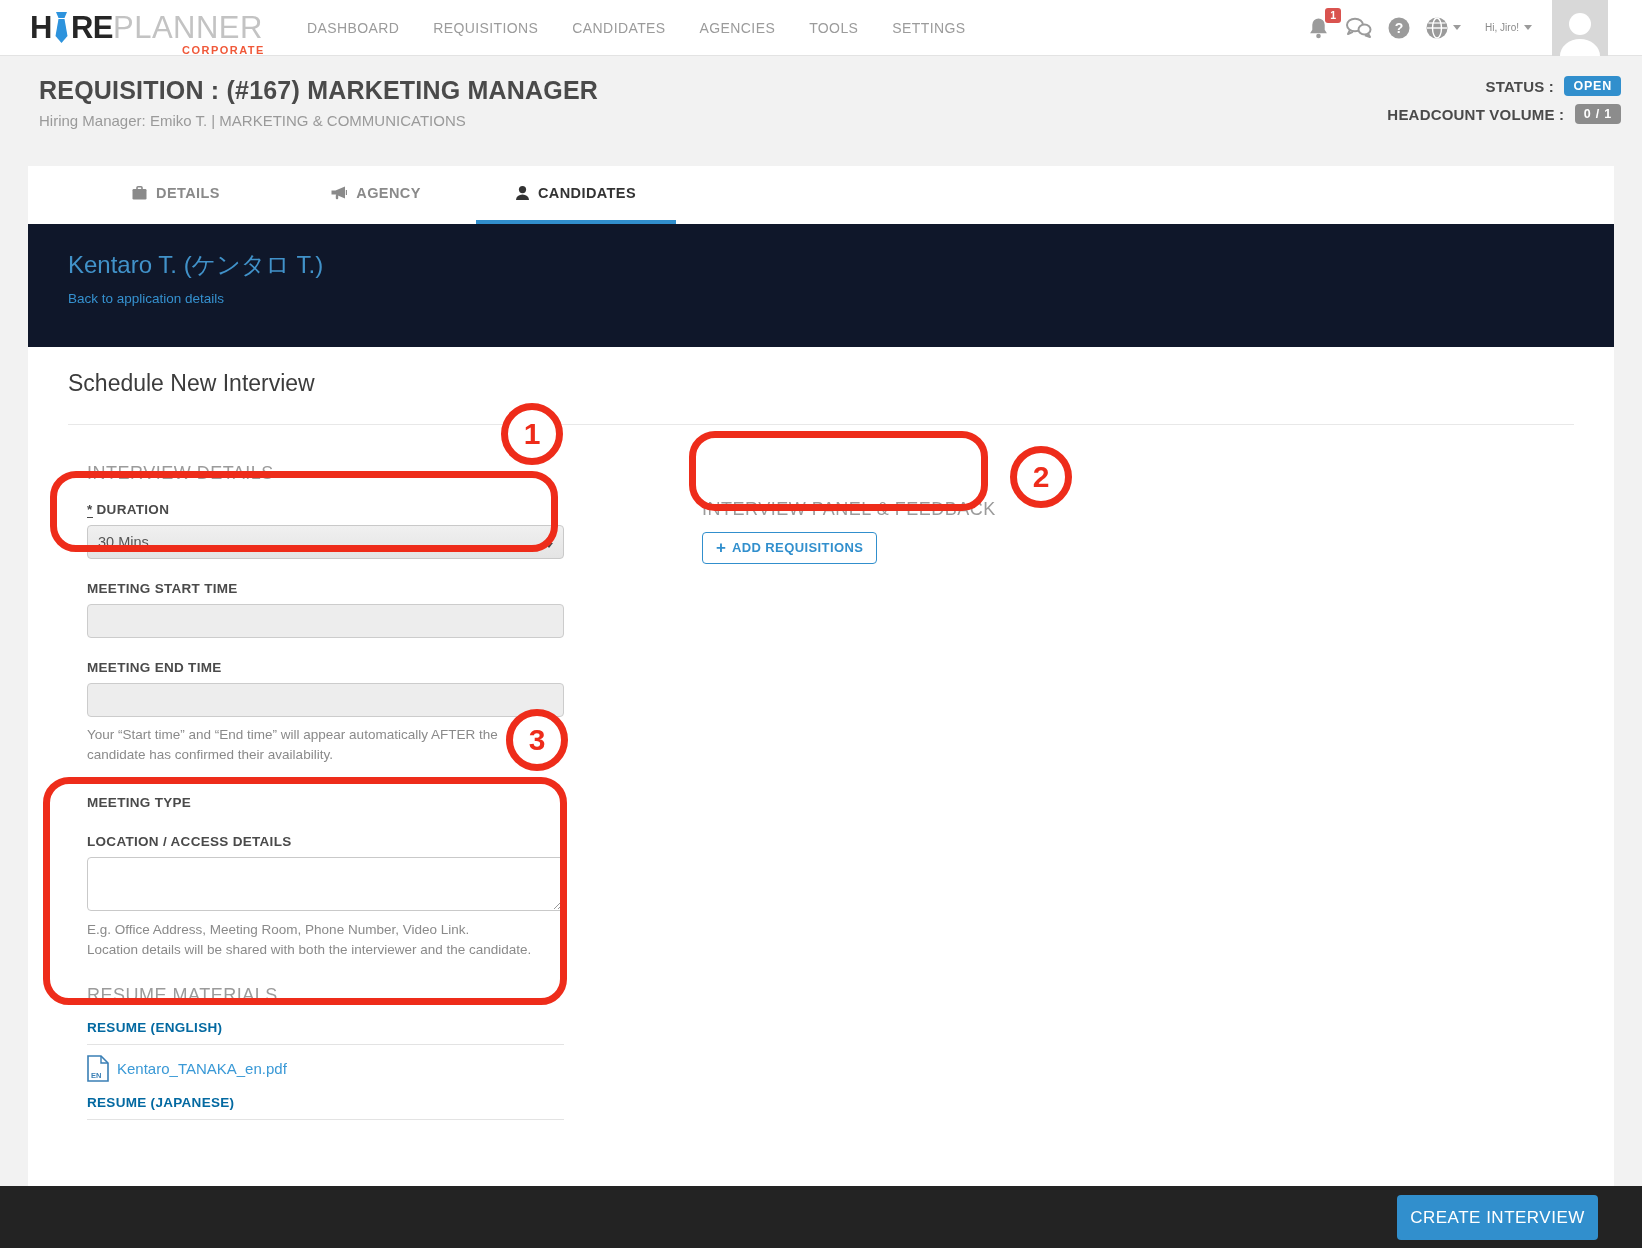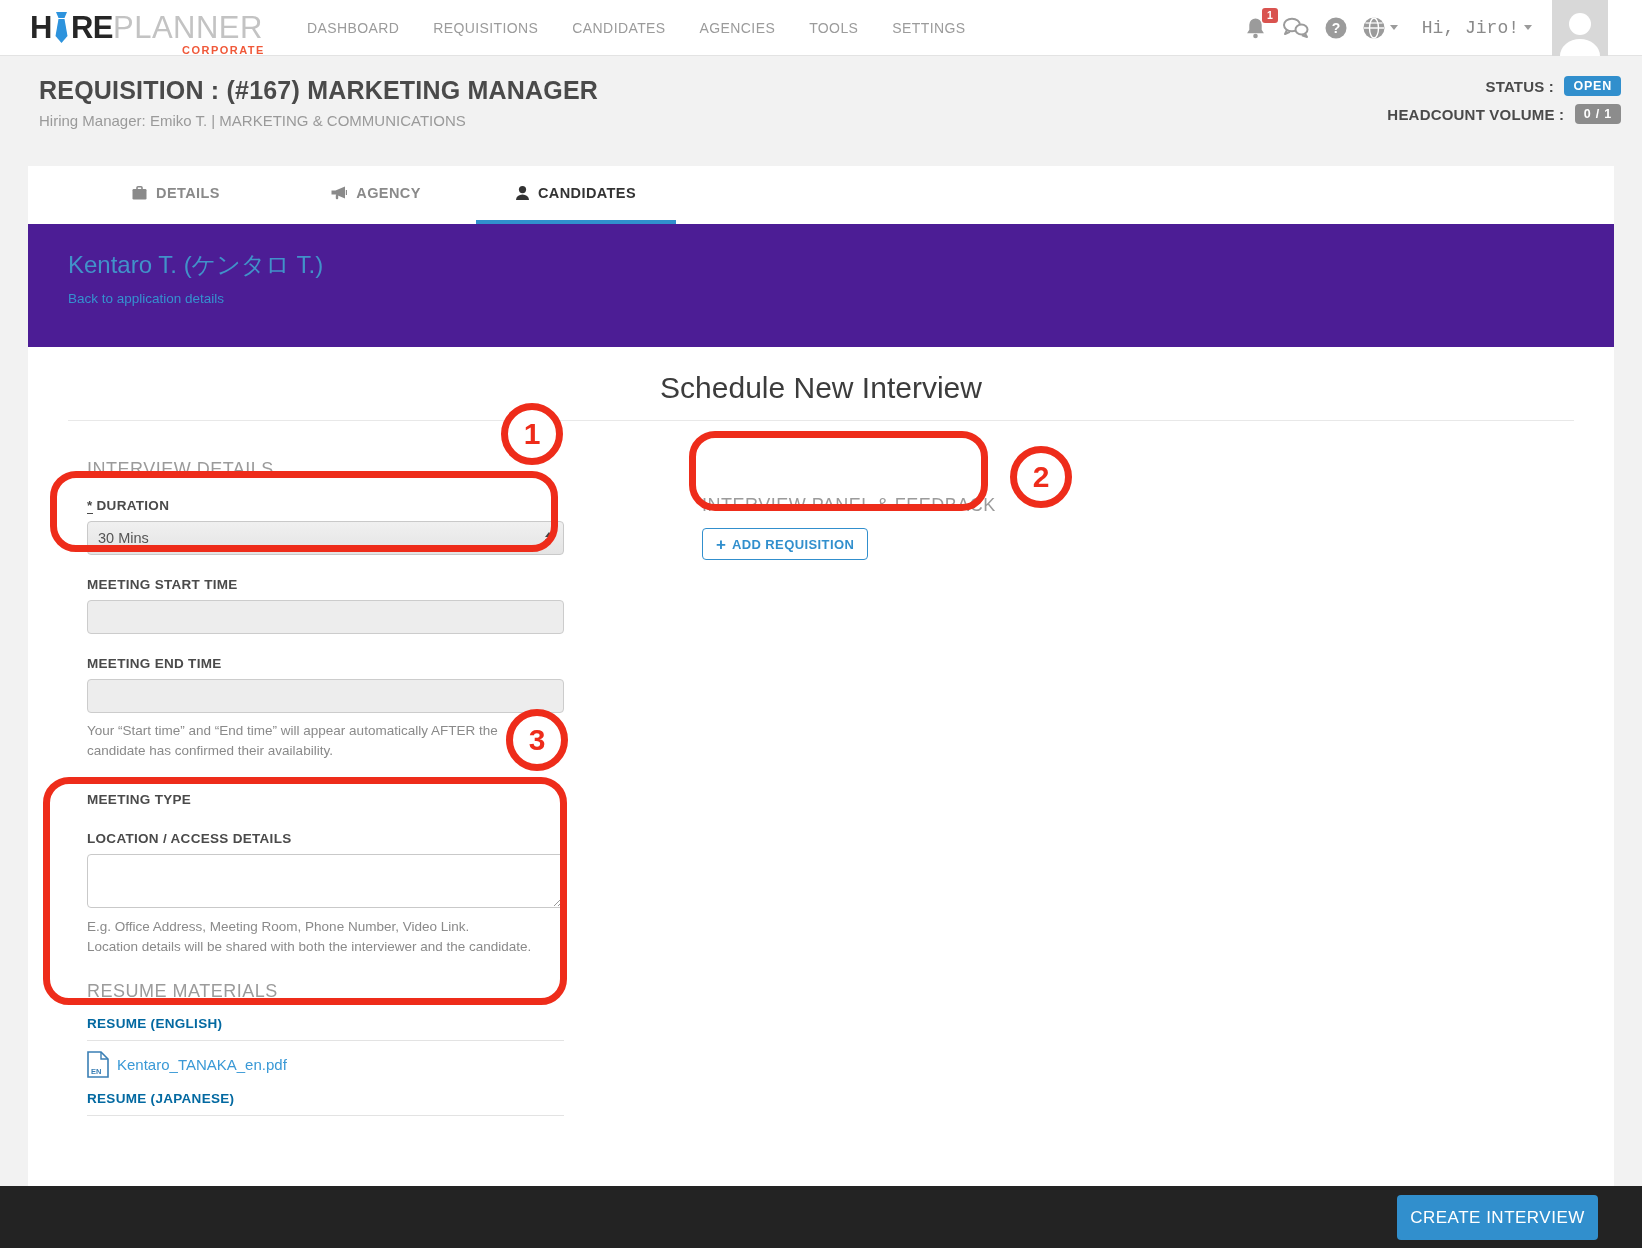--- a/index.html
+++ b/index.html
@@ -17,21 +17,21 @@
   .logo-corp { position:absolute; right:-2px; bottom:-13px; font-size:11px; font-weight:bold;
                color:#f0593a; letter-spacing:1.5px; }
   .nav-links { display:flex; gap:34px; margin-left:44px; }
   .nav-link { font-size:14px; color:#9b9b9b; letter-spacing:0.4px; cursor:pointer; white-space:nowrap; }
   .topbar-right { margin-left:auto; display:flex; align-items:center; }
   .icon-btn { position:relative; margin-right:16px; cursor:pointer; display:flex; align-items:center; }
   .badge { position:absolute; top:-9px; right:-12px; background:#d9534f; color:#fff; font-size:10.5px;
            font-weight:bold; padding:2px 5px; border-radius:3px; line-height:1.1; }
   .caret { width:0; height:0; border-left:4.5px solid transparent; border-right:4.5px solid transparent;
            border-top:5.5px solid #9b9b9b; display:inline-block; margin-left:5px; }
-  .greeting { font-size:18px; color:#8a8a8a; margin:0 6px 0 8px; cursor:pointer; display:flex; align-items:center;font-family:Liberation Mono, monospace; }
+  .greeting { font-size:10px; color:#8a8a8a; margin:0 6px 0 8px; cursor:pointer; display:flex; align-items:center; }
   .avatar { width:56px; height:56px; background:#d8d8d8; margin:0 34px 0 14px; display:flex;
             align-items:flex-end; justify-content:center; cursor:pointer; overflow:hidden; }
 
   
   .req-header { position:absolute; top:56px; left:9px; width:100%; height:110px; padding:0 30px;
                 display:flex; justify-content:space-between; }
   .req-title { font-size:25px; color:#4a4a4a; margin-top:20px; letter-spacing:0.2px; }
   .req-sub { font-size:15px; color:#9a9a9a; margin-top:7px; }
   .req-meta { text-align:right; margin-top:20px; }
   .meta-row { margin-bottom:8px; font-size:15px; font-weight:bold; color:#4a4a4a; letter-spacing:0.2px; }
@@ -42,27 +42,27 @@
 
   
   .card { position:absolute; left:28px; top:166px; width:1586px; bottom:62px; background:#fff;
           overflow:hidden; z-index:5; }
   .tabs { display:flex; height:58px; padding-left:48px; background:#fff; }
   .tab { width:200px; display:flex; align-items:center; justify-content:center; gap:9px; cursor:pointer;
          font-size:14.5px; font-weight:bold; color:#8a8a8a; letter-spacing:0.4px; border-bottom:4px solid transparent; }
   .tab.active { color:#333; border-bottom-color:#318fcd; }
   .tab svg { flex:none; }
 
-  .candidate-band { height:123px; background:#4c1d95; padding:25px 0 0 40px; }
+  .candidate-band { height:123px; background:#0f172a; padding:25px 0 0 40px; }
   .candidate-name { font-size:24px; color:#4192c9; cursor:default; }
   .back-link { display:inline-block; font-size:13.5px; color:#3591cf; margin-top:10px; cursor:pointer; }
 
   .form-area { padding:23px 40px 0 40px; }
-  .form-title { font-size:30px; font-weight:normal; color:#3c3c3c; line-height:1.2; padding-bottom:14px;
-                border-bottom:1px solid #e8e8e8;text-align:center; }
+  .form-title { font-size:23px; font-weight:normal; color:#3c3c3c; line-height:1.2; padding-bottom:26px;
+                border-bottom:1px solid #e8e8e8; }
   .columns { position:relative; }
   .left-col { width:477px;margin-left:19px; }
   .right-col { position:absolute; left:634px; top:36px; }
 
   .section-heading { font-size:18px; color:#9b9b9b; letter-spacing:0.5px; margin-top:38px; margin-bottom:18px; }
   .field-label { font-size:13.5px; font-weight:bold; color:#4a4a4a; letter-spacing:0.3px; margin-bottom:8px; }
   .req-star { border-bottom:1px solid #4a4a4a; margin-right:4px; }
   .select { position:relative; width:100%; height:34px; background:linear-gradient(#f0f0f0,#e4e4e4);
             border:1px solid #c9c9c9; border-radius:4px; display:flex; align-items:center;
             padding-left:10px; font-size:14.5px; color:#555; cursor:pointer; }
@@ -296,21 +296,21 @@
             
             
           </div>
 
         </div>
 
         <div class="right-col">
           <div class="section-heading" style="margin:0;">INTERVIEW PANEL &amp; FEEDBACK</div>
           <button class="add-btn">
             <span class="plus">+</span>
-            <span class="lbl">ADD REQUISITION</span>
+            <span class="lbl">ADD REQUISITIONS</span>
           </button>
         </div>
       </div>
     </div>
   </main>
 
   <footer class="footer-bar">
     <button class="create-btn">CREATE INTERVIEW</button>
   </footer>
 

